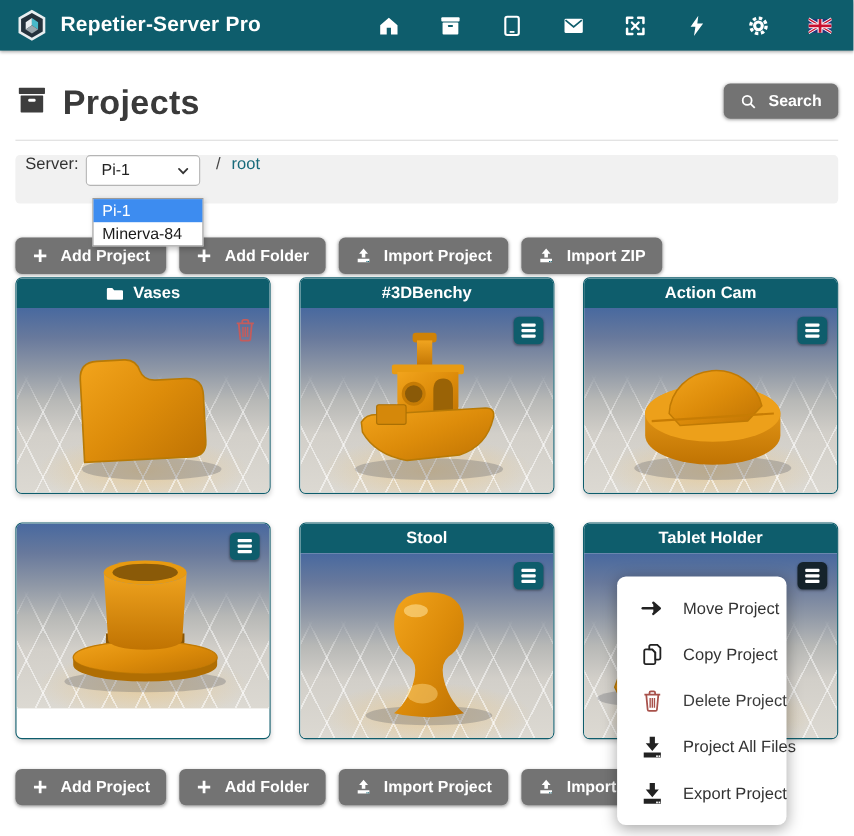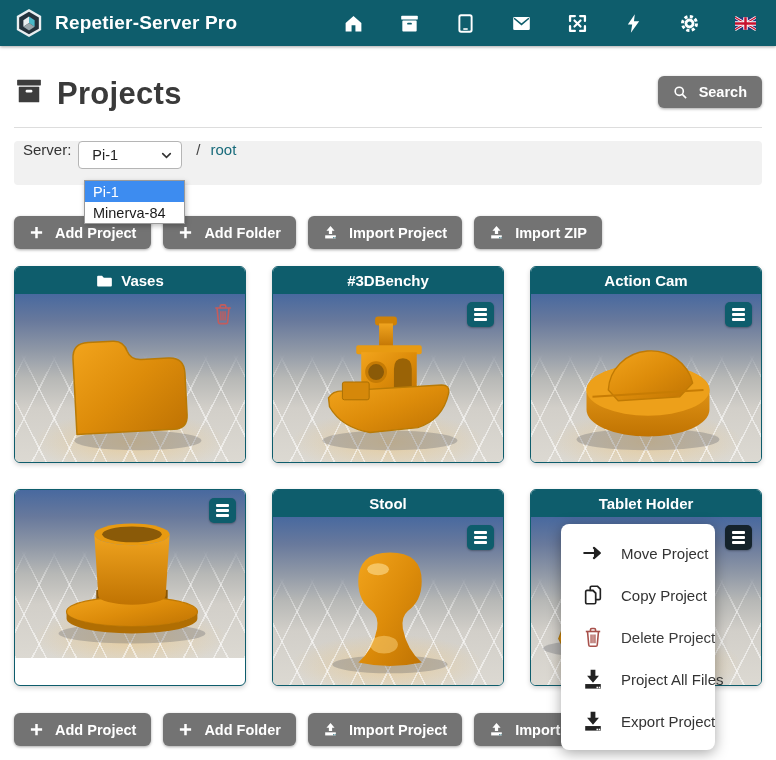--- a/index.html
+++ b/index.html
@@ -41,21 +41,21 @@
   .option.selected{background:#3d8cf0;color:#fff}
   .crumb-sep{margin:0 10px 0 14px;color:#444}
   .crumb-link{color:#176a7a;text-decoration:none;cursor:pointer}
 
   
   .btn-row{display:flex;gap:12px}
   .btn-row.top{margin-top:31px}
   .btn-row.bottom{margin-top:27px}
 
   
-  .grid{display:grid;grid-template-columns:repeat(3,1fr);gap:26px;margin-top:17px}
+  .grid{display:grid;grid-template-columns:repeat(3,1fr);gap:26px;margin-top:3px}
   .card{border:1px solid #0e5d6c;border-radius:6px;overflow:hidden;background:#fff;
     box-shadow:0 2px 5px rgba(0,0,0,.18)}
   .card-header{background:#0e5d6c;color:#fff;height:27px;display:flex;align-items:center;
     justify-content:center;gap:8px;font-weight:bold;font-size:15px;cursor:pointer}
   .card-header svg{width:17px;height:14px}
   .thumb{position:relative;height:168px;overflow:hidden;
     background:
       radial-gradient(60% 26% at 50% 88%, rgba(238,196,120,.55) 0%, rgba(238,196,120,0) 70%),
       linear-gradient(180deg,#48699f 0%,#68799c 16%,#8e97a6 33%,#b7b8b6 50%,#d2cfc9 68%,#dcd9d2 100%)}
   .thumb::after{content:"";position:absolute;inset:0;

